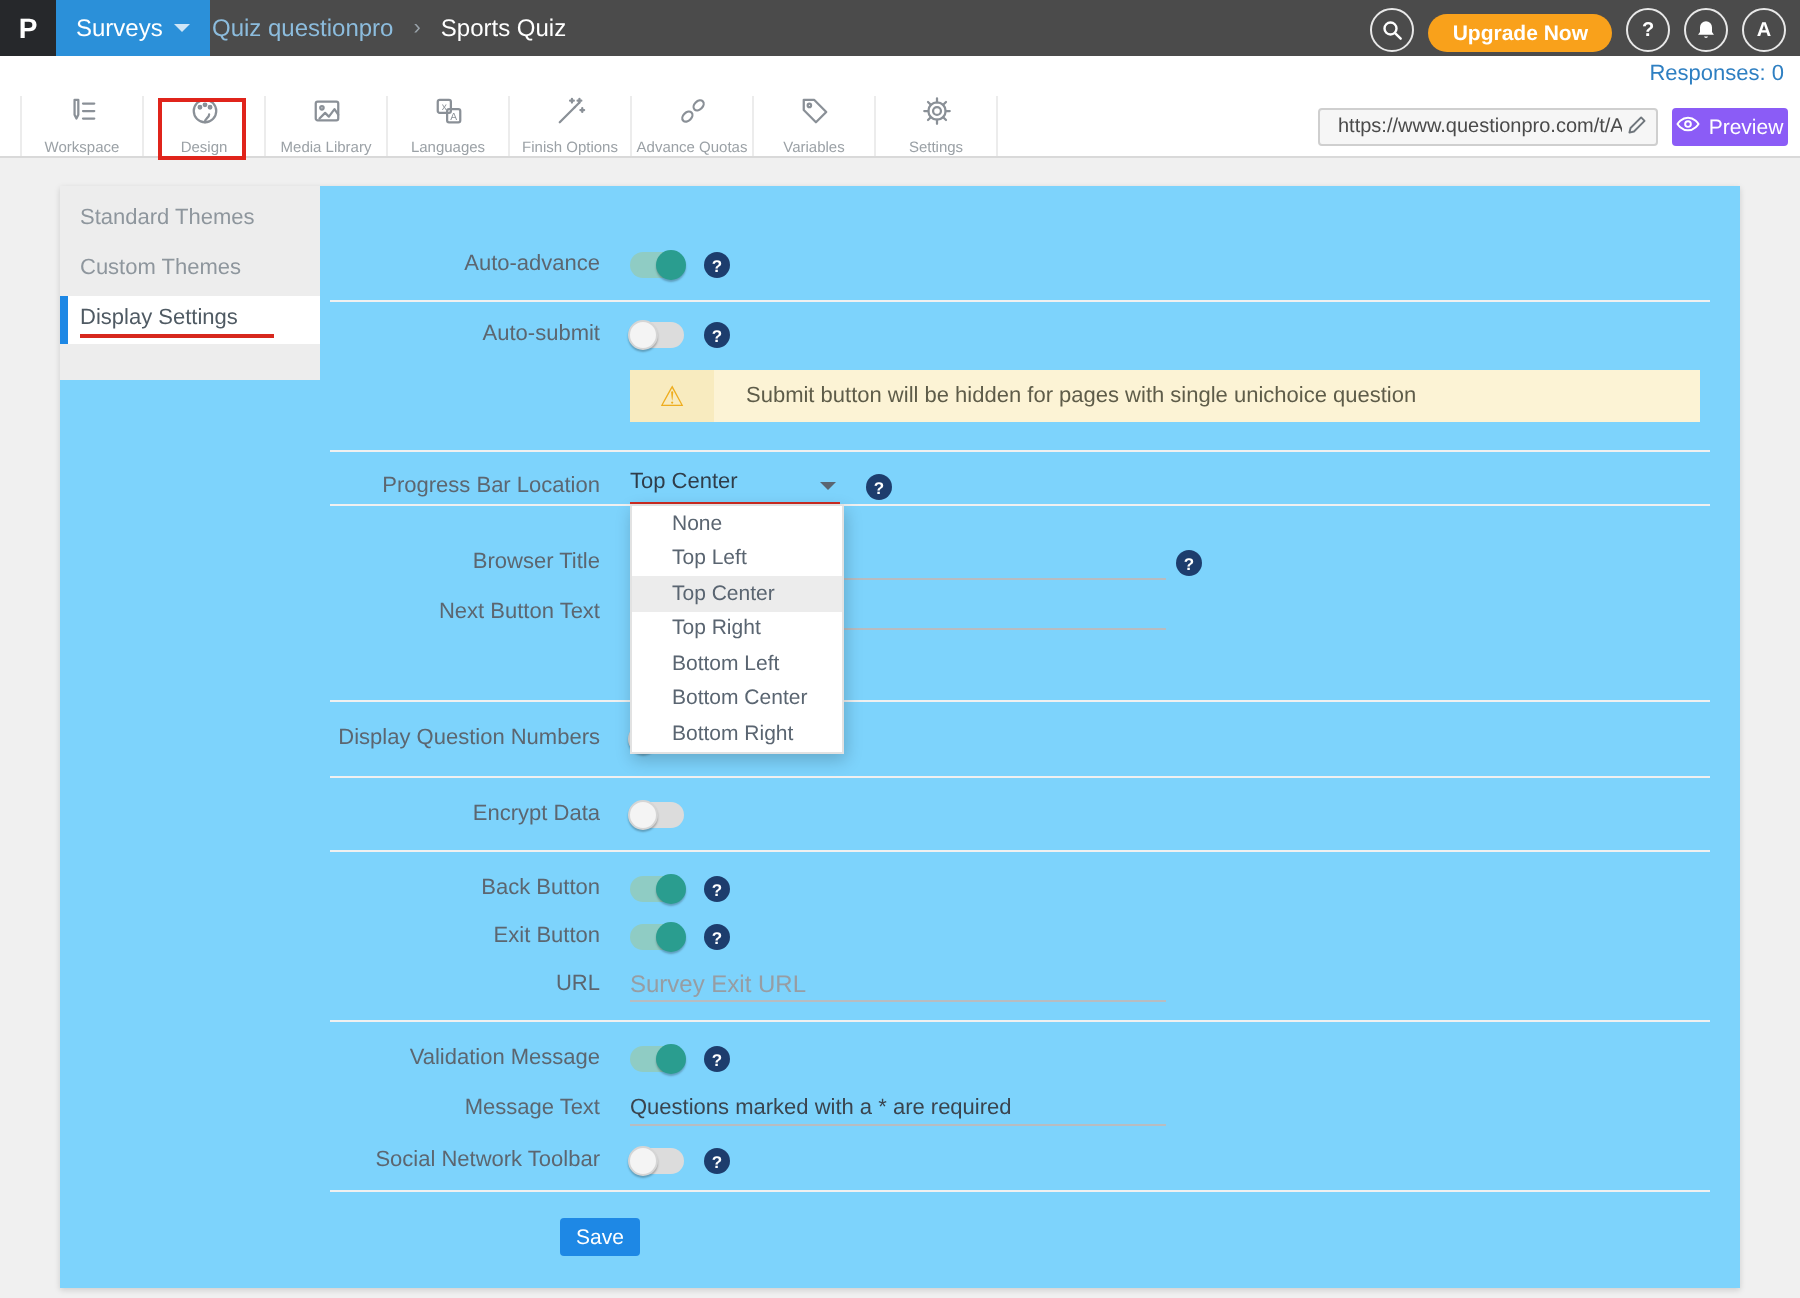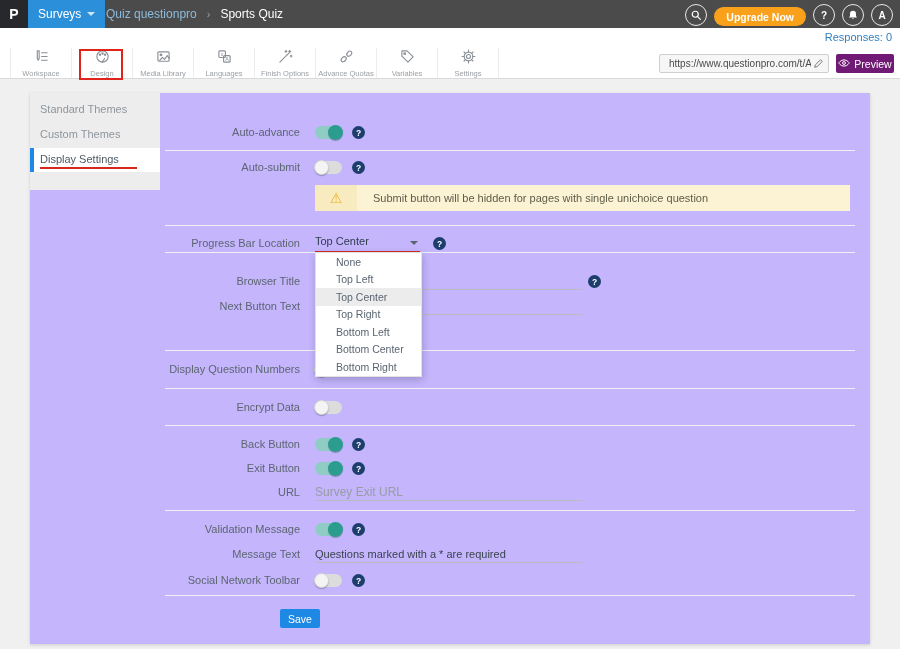--- a/index.html
+++ b/index.html
@@ -33,25 +33,25 @@
   .tool-cells{position:absolute;left:10px;top:0;display:flex;height:30px;}
   .tool-cell{width:60px;border-right:1px solid #ececec;display:flex;flex-direction:column;align-items:center;justify-content:center;}
   .tool-cell:first-child{border-left:1px solid #ececec;}
   .tool-cell .tlabel{font-size:7.5px;color:#9ba1a6;margin-top:1px;white-space:nowrap;}
   .tool-cell svg{stroke:#8a9097;fill:none;stroke-width:1.2;stroke-linecap:round;stroke-linejoin:round;}
   .anno-design-box{position:absolute;left:79px;top:1px;width:40px;height:27px;border:2px solid #e0241b;z-index:5;}
   .urlbox{position:absolute;left:659px;top:6px;width:170px;height:19px;background:#f6f6f6;border:1px solid #cfcfcf;
     border-radius:2px;display:flex;align-items:center;padding:0 4px 0 7px;box-sizing:border-box;}
   .urlbox input{flex:1;border:none;background:transparent;font-size:10px;color:#4a4a4a;outline:none;
     font-family:"Liberation Sans",sans-serif;min-width:0;}
-  .preview-btn{position:absolute;left:836px;top:6px;width:58px;height:19px;background:#701a75;border-radius:2px;
+  .preview-btn{position:absolute;left:836px;top:6px;width:58px;height:19px;background:#8b5cf6;border-radius:2px;
     color:#fff;font-size:10.5px;display:flex;align-items:center;justify-content:center;gap:4px;}
 
   
-  .panel{position:absolute;left:30px;top:93px;width:840px;height:551px;background:#c4b5fd;
+  .panel{position:absolute;left:30px;top:93px;width:840px;height:551px;background:#7dd3fc;
     box-shadow:0 1px 3px rgba(0,0,0,.15);}
   .sidebar{position:absolute;left:0;top:0;width:130px;height:97px;background:#ededed;}
   .side-item{position:absolute;left:10px;font-size:11px;color:#8e969d;}
   .side-active{position:absolute;left:0;top:55px;width:130px;height:24px;background:#fff;}
   .side-active .bar{position:absolute;left:0;top:0;width:4px;height:24px;background:#1e88e5;}
   .side-active .txt{position:absolute;left:10px;top:5px;font-size:11px;color:#4f5a63;}
   .anno-underline{position:absolute;background:#d7281d;height:2px;}
 
   .divider{position:absolute;left:135px;width:690px;height:1px;background:#f0f0f0;}
 

